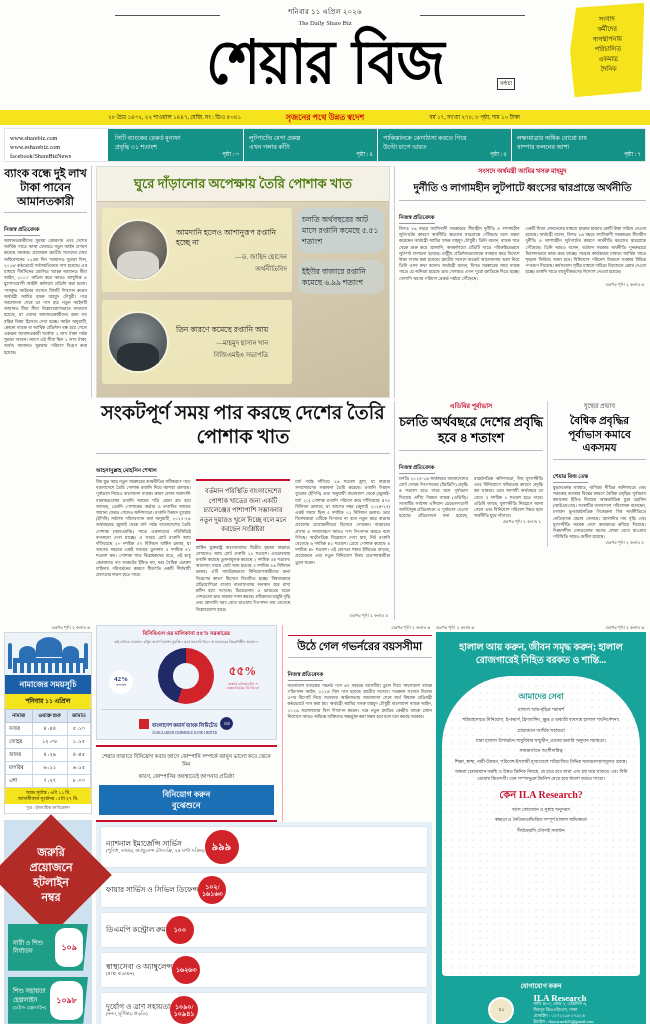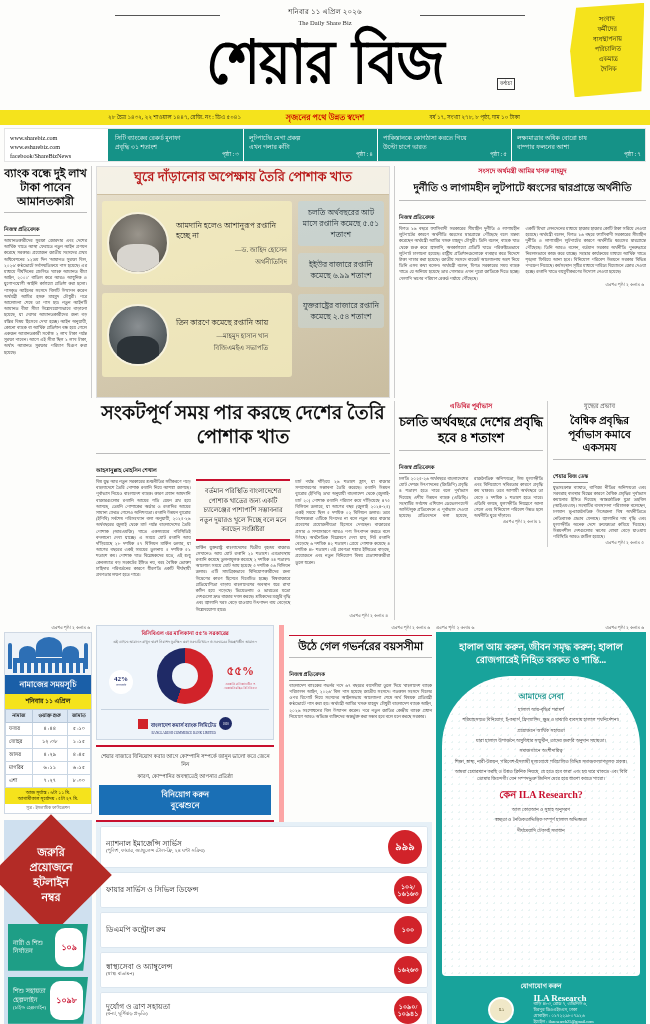--- a/index.html
+++ b/index.html
@@ -85,21 +85,21 @@
   .hr-thin { border-top: 1px solid #bbb; margin: 4px 0; }
 
   
   .feature-box {
     position: relative; border: 1px solid #ddd; overflow: hidden;
     background: linear-gradient(160deg,#e9e2cf 0%,#d9cfb6 40%,#c9bda0 100%);
     height: 232px;
   }
   .fb-title {
     background: rgba(245,242,232,.92); text-align: center;
-    font-size: 13px; font-weight: 700; padding: 0 0 6px 0; color:#b91c1c;
+    font-size: 13px; font-weight: 700; padding: 7px 0 6px 0; color:#4d7c0f;
     border-bottom: 1px solid #cdbfa2;
   }
   .fb-body { display: flex; padding: 6px 5px; height: 192px; }
   .fb-left { flex: 1; }
   .fb-card {
     background: rgba(244,236,190,.80); border-radius: 3px;
     display: flex; align-items: center; padding: 5px; margin-bottom: 8px; height: 84px;
   }
   .portrait {
     width: 62px; height: 62px; border-radius: 50%; flex: 0 0 62px;
@@ -109,22 +109,22 @@
   .portrait.p2 { background: radial-gradient(circle at 50% 35%, #9a958c 0%, #6e6a62 55%, #47443f 100%); }
   .portrait::after {
     content:''; position:absolute; left:14%; top:52%; width:72%; height:48%;
     background: #2c3338; border-radius: 40% 40% 0 0;
   }
   .portrait.p2::after { background:#d8d5cf; }
   .fb-card-txt { padding-left: 7px; font-size: 7.6px; line-height: 10.5px; color:#1b1b1b; }
   .fb-card-attr { text-align: right; font-size: 6.6px; line-height: 9px; margin-top: 3px; color:#333; }
   .fb-right { width: 86px; margin-left: 6px; }
   .fb-stat {
-    background: rgba(196,212,216,.72); border-radius: 3px; padding: 6px 4px;
-    font-size: 7.6px; line-height: 11px; text-align: center; margin-bottom: 7px; color:#16232b;
+    background: rgba(196,212,216,.72); border-radius: 9px; padding: 6px 4px;
+    font-size: 7.6px; line-height: 11px; text-align: left; margin-bottom: 7px; color:#16232b;
   }
   .fb-stat.alt { background: rgba(199,215,219,.55); }
 
   
   .lower { display: flex; margin: 5px 4px 0 4px; }
   .lw-left { width: 88px; }
   .lw-mid { flex: 1; padding: 0 4px; }
   .lw-right { width: 210px; }
 
   
@@ -200,21 +200,21 @@
                 font-size:3px; display:flex; align-items:center; justify-content:center;}
 
   
   .invest-ad { border-top:2px solid #c8102e; border-bottom:2px solid #c8102e; padding:5px 3px; margin-top:5px; text-align:center;}
   .invest-txt { font-size:5.4px; line-height:8px; color:#222; }
   .invest-btn { background:#1a6fb5; color:#fff; font-size:8px; font-weight:700; padding:4px 2px; margin-top:5px; line-height:11px;}
 
   
   .em-wrap { background:#e6f0f7; padding:4px; margin-top:0; }
   .em-row { background:#fff; margin-bottom:4px; display:flex; align-items:center;
-            justify-content:space-between; padding:4px 6px; border-radius:2px;
+            padding:4px 6px; border-radius:2px;
             box-shadow: 0 0 0 1px #dbe6ef inset; }
   .em-label { font-size:7.4px; line-height:9.5px; color:#111; }
   .em-label small { font-size:4.8px; display:block; line-height:6.2px; color:#333; }
   .em-num { background:#d1232a; color:#fff; border-radius:50%; width:28px; height:28px;
             display:flex; align-items:center; justify-content:center; font-size:6.4px;
             font-weight:700; flex:0 0 28px; text-align:center; line-height:7px; }
   .em-num.big { width:34px; height:34px; font-size:10px; flex:0 0 34px;}
 
   
   .halal { background:#18a39b; color:#fff; padding:6px; position:relative; height: 400px;}
@@ -333,21 +333,20 @@
               <div class="fb-card-txt">
                 <div>তিন কারণে কমেছে রপ্তানি আয়</div>
                 <div class="fb-card-attr">—মাহমুদ হাসান খান</div>
                 <div class="fb-card-attr">বিজিএমইএ সভাপতি</div>
               </div>
             </div>
           </div>
           <div class="fb-right">
             <div class="fb-stat">চলতি অর্থবছরের আট মাসে রপ্তানি কমেছে ৫.৫১ শতাংশ</div>
             <div class="fb-stat alt">ইইউর বাজারে রপ্তানি কমেছে ৬.৯৯ শতাংশ</div>
-            <div class="fb-stat alt">যুক্তরাষ্ট্রের বাজারে রপ্তানি কমেছে ২.৫৪ শতাংশ</div>
           </div>
         </div>
       </div>
     </div>
 
     <div class="col-right">
       <div class="kicker">সংসদে অর্থমন্ত্রী আমির খসরু মাহমুদ</div>
       <div class="hl-xl">দুর্নীতি ও লাগামহীন লুটপাটে ধ্বংসের দ্বারপ্রান্তে অর্থনীতি</div>
       <div class="hr-thin"></div>
       <div class="byline">নিজস্ব প্রতিবেদক</div>
@@ -511,21 +510,21 @@
           </div>
           <div class="invest-ad">
             <div class="invest-txt">শেয়ার বাজারে বিনিয়োগ করার আগে কোম্পানি সম্পর্কে জানুন ভালো করে জেনে নিন</div>
             <div class="invest-txt" style="margin-top:4px;">কারণ, কোম্পানির অবস্থাতেই আপনার প্রতিষ্ঠা</div>
             <div class="invest-btn">
               <div>বিনিয়োগ করুন</div>
               <div>বুঝেশুনে</div>
             </div>
           </div>
         </div>
-        <div style="flex:1;border-left:5px solid #fca5a5;padding-left:5px;">
+        <div style="flex:1;border-left:1px solid #fca5a5;padding-left:5px;">
           <div class="contbar">এরপর পৃষ্ঠা ২ কলাম ৬</div>
           <div class="redline"></div>
           <div class="hl-l" style="font-size:11px;line-height:14px;">উঠে গেল গভর্নরের বয়সসীমা</div>
           <div class="hr-thin"></div>
           <div class="byline">নিজস্ব প্রতিবেদক</div>
           <div class="body-txt">বাংলাদেশ ব্যাংকের গভর্নর পদে ৬৭ বছরের বয়সসীমা তুলে দিয়ে 'বাংলাদেশ ব্যাংক পরিচালন আইন, ২০২৬' বিল পাস হয়েছে জাতীয় সংসদে। গতকাল সংসদে বিলের ওপর রিপোর্ট নিয়ে সংসদের আইনসভায় আলোচনা শেষে অর্থ বিষয়ক প্রতিমন্ত্রী কণ্ঠভোটে পাস করা হয়। অর্থমন্ত্রী আমির খসরু মাহমুদ চৌধুরী বাংলাদেশ ব্যাংক আইন, ২০২৬ সংশোধনের বিল উত্থাপন করেন। পরে নতুন জাতির কেন্দ্রীয় ব্যাংক প্রধান নিয়োগে আরও অভিজ্ঞ ব্যক্তিদের অন্তর্ভুক্ত করা সম্ভব হবে বলে মনে করছে সরকার।</div>
         </div>
       </div>
 
       <div class="em-wrap">

